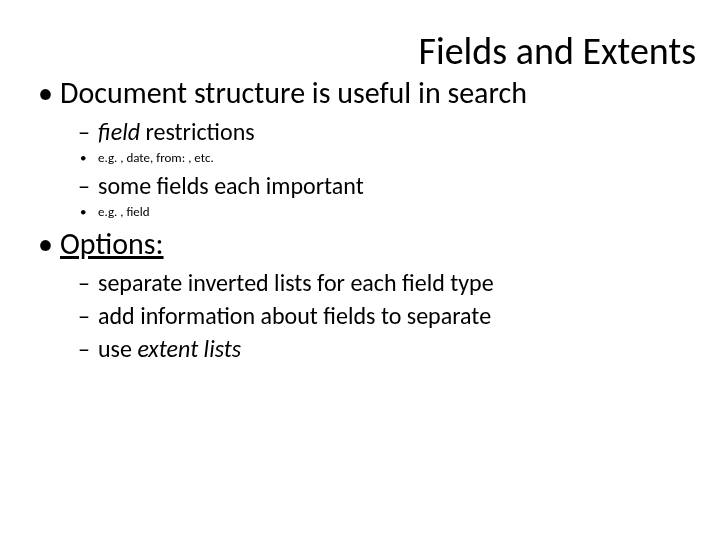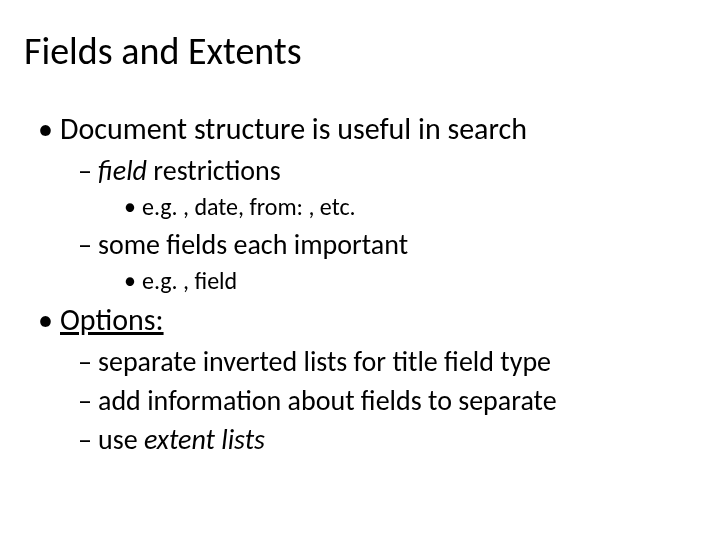--- a/index.html
+++ b/index.html
@@ -5,46 +5,45 @@
   * { margin: 0; padding: 0; box-sizing: border-box; }
   body {
     width: 720px;
     height: 540px;
     background: #ffffff;
     font-family: Calibri, "Segoe UI", Arial, sans-serif;
     color: #000;
     padding: 28px 24px 24px 24px;
   }
   .title {
-    text-align: left;
+    text-align: right;
     font-size: 38px;
     font-weight: 400;
-    margin-bottom: 36px;
   }
   .lvl1 {
     font-size: 30px;
     margin-left: 14px;
     margin-bottom: 6px;
   }
   .lvl1 .bullet {
     display: inline-block;
     width: 22px;
   }
   .lvl2 {
-    font-size: 28px;
+    font-size: 24px;
     margin-left: 54px;
     margin-bottom: 4px;
   }
   .lvl2 .dash {
     display: inline-block;
     width: 20px;
   }
   .lvl3 {
-    font-size: 24px;
-    margin-left: 100px;
+    font-size: 13px;
+    margin-left: 56px;
     margin-bottom: 6px;
   }
   .lvl3 .bullet {
     display: inline-block;
     width: 18px;
   }
   .italic { font-style: italic; }
   .section-gap { margin-top: 6px; text-decoration: underline; }
 </style>
 </head>
@@ -70,21 +69,21 @@
 
 <div class="lvl3">
   <span class="bullet">•</span><span>e.g. , field</span>
 </div>
 
 <div class="lvl1 section-gap">
   <span class="bullet">•</span><span>Options:</span>
 </div>
 
 <div class="lvl2">
-  <span class="dash">–</span><span>separate inverted lists for title field type</span>
+  <span class="dash">–</span><span>separate inverted lists for each field type</span>
 </div>
 
 <div class="lvl2">
   <span class="dash">–</span><span>add information about fields to separate</span>
 </div>
 
 <div class="lvl2">
   <span class="dash">–</span><span>use </span><span class="italic">extent lists</span>
 </div>
 

